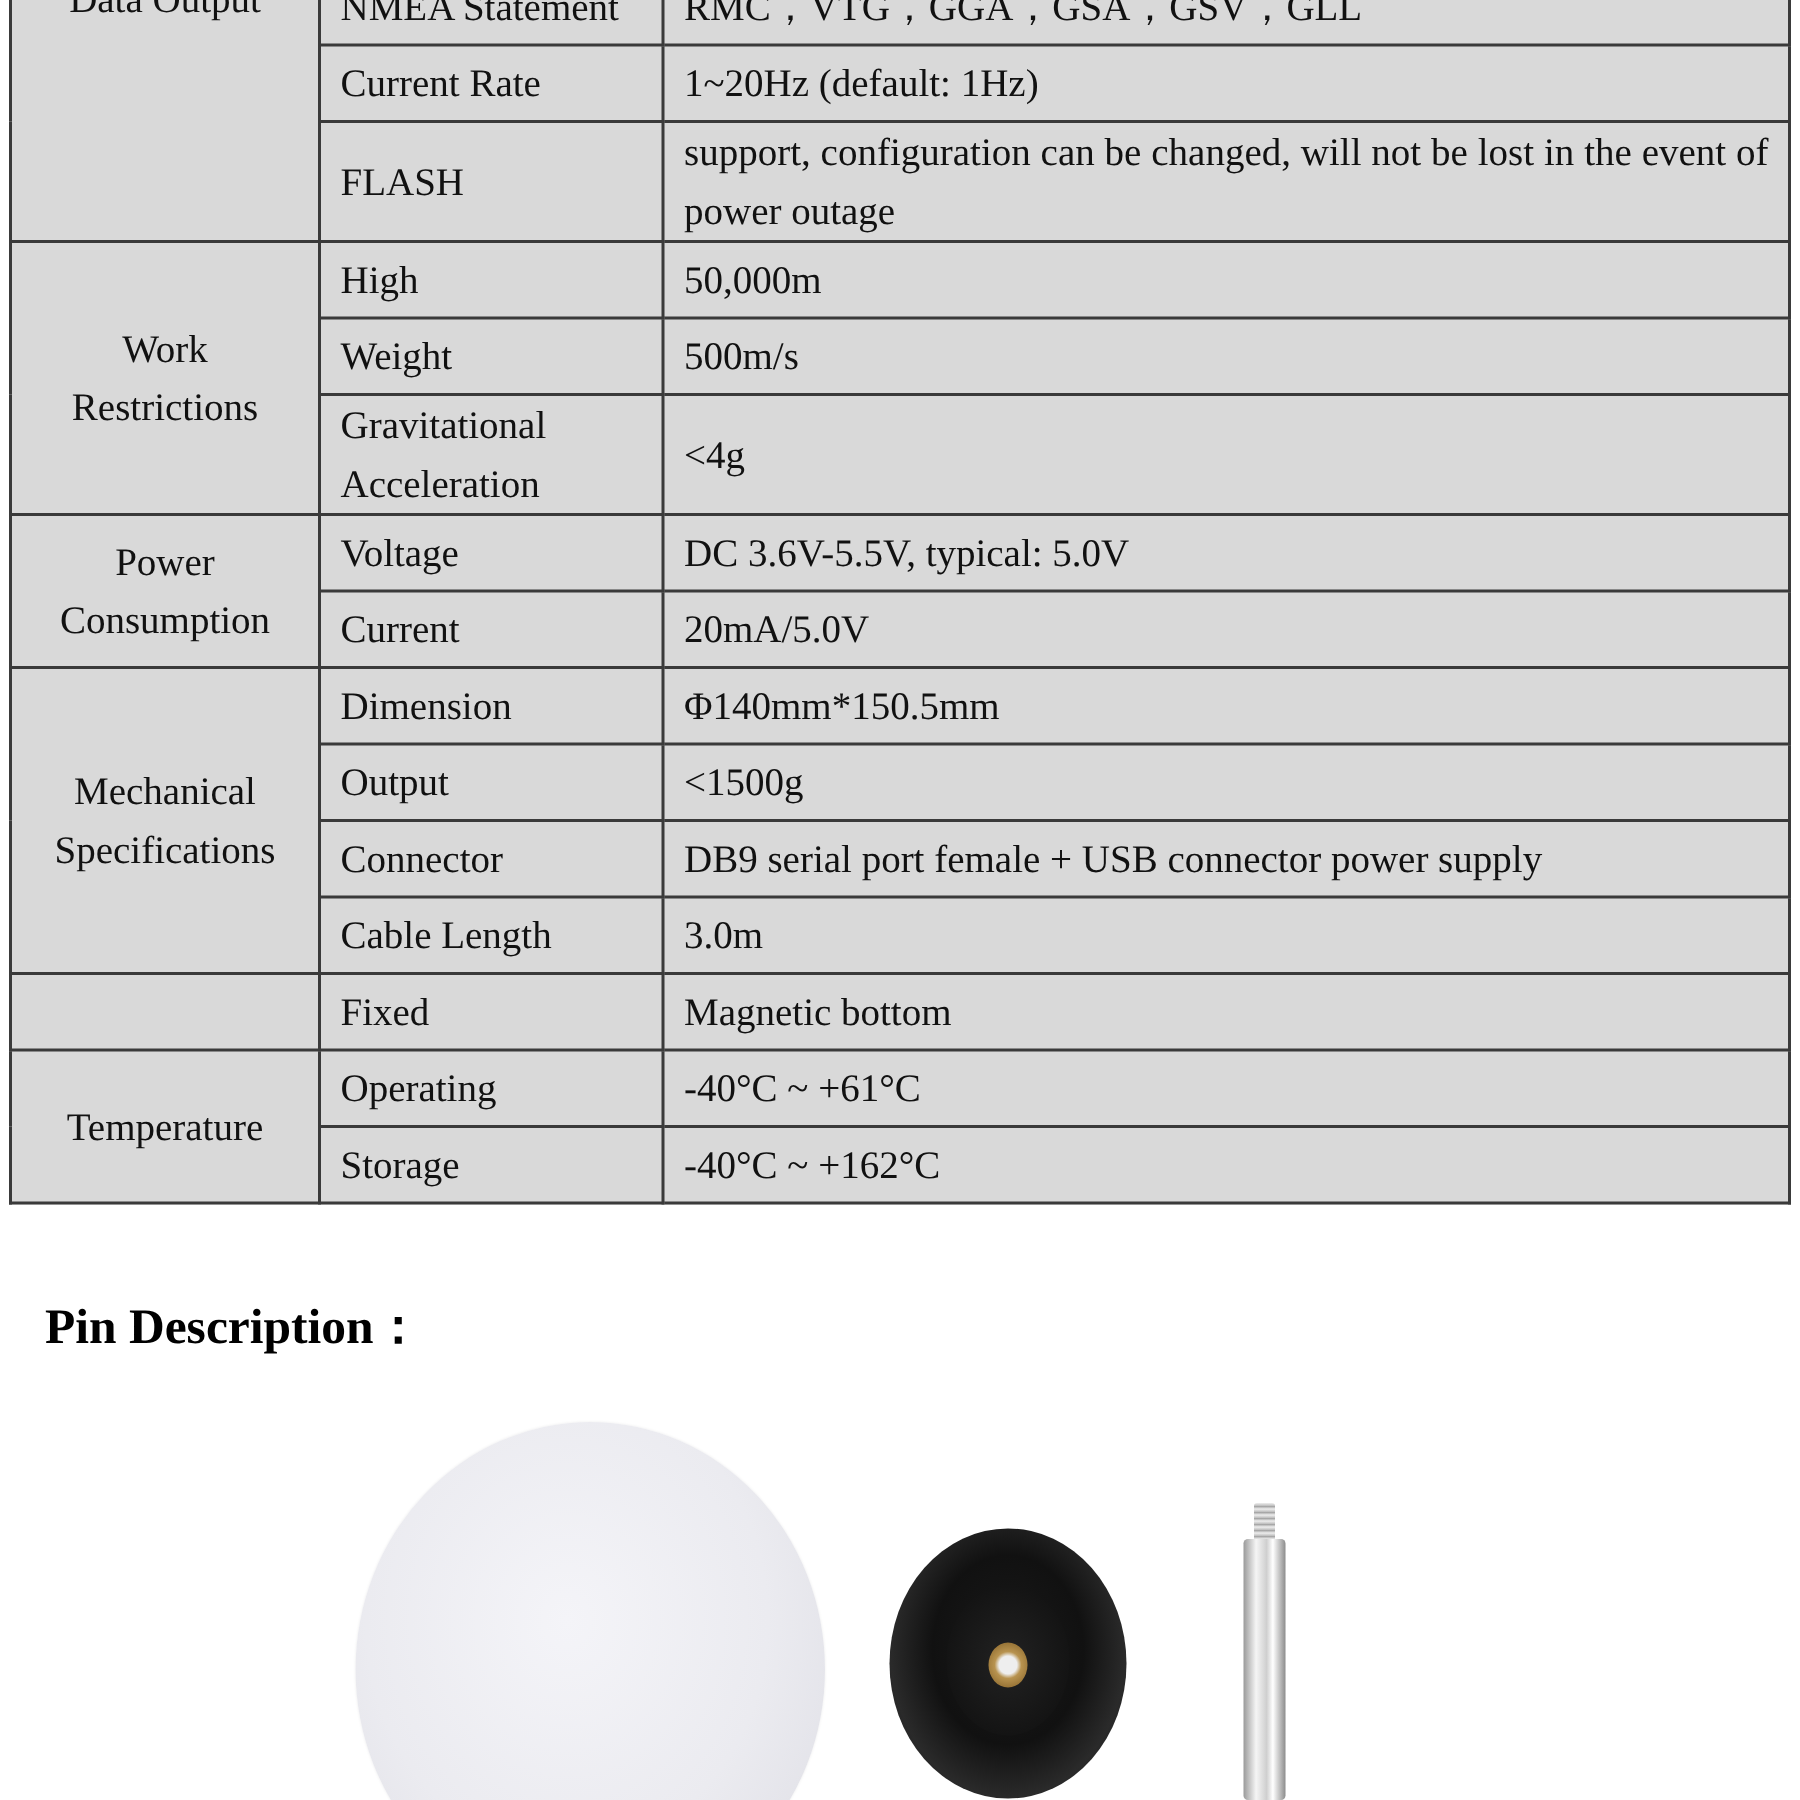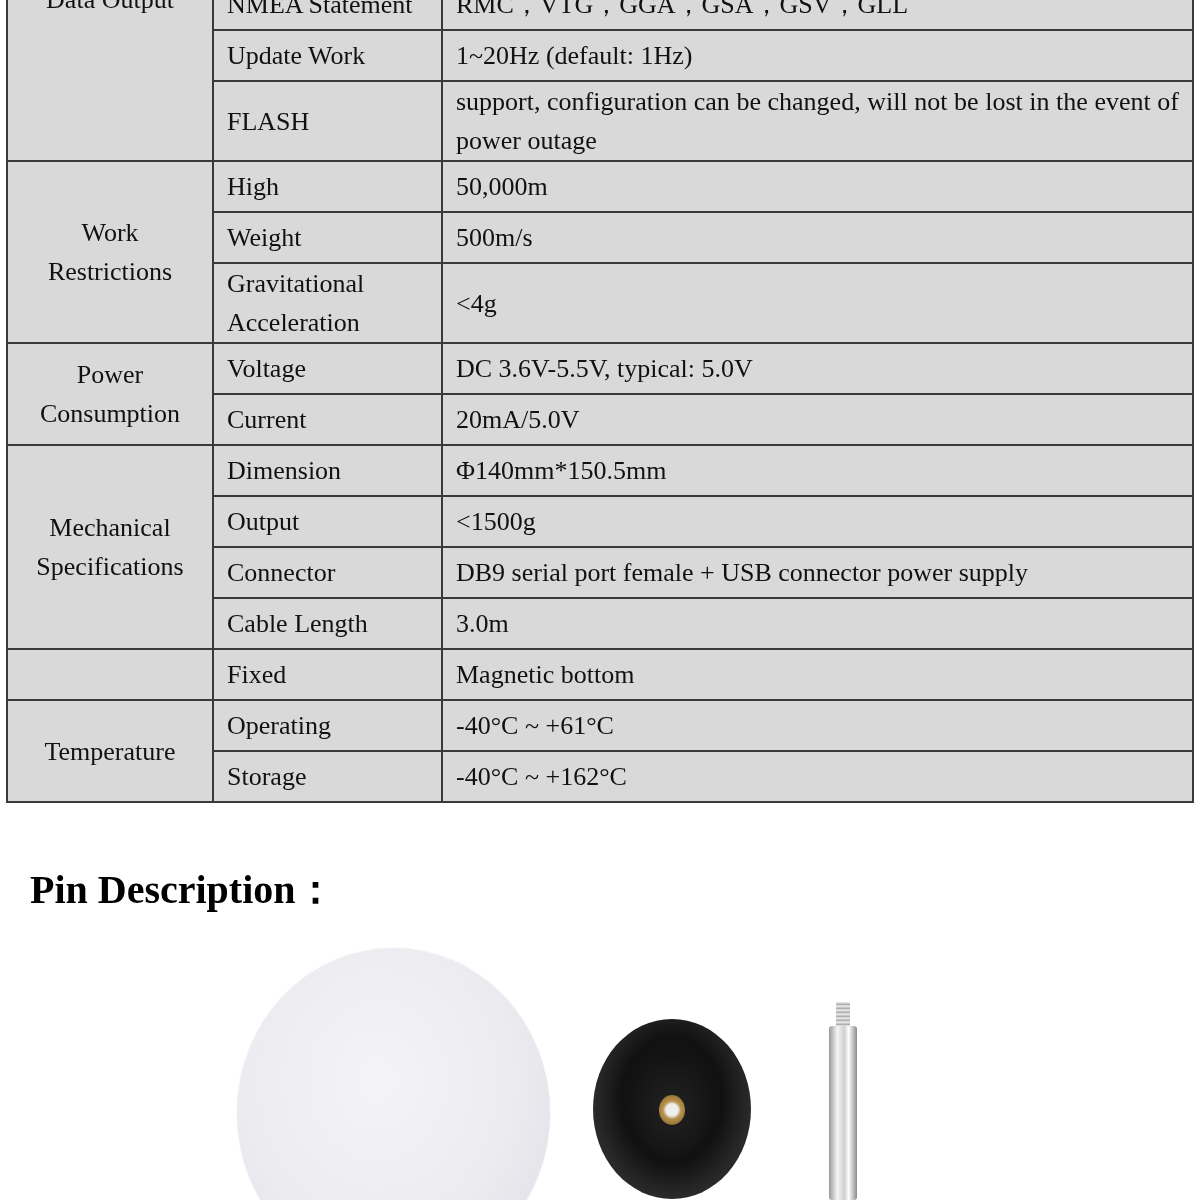--- a/index.html
+++ b/index.html
@@ -28,21 +28,21 @@
   .spec-table td.group { padding-left: 13px; text-align: center; }
   .spec-table td.value.justify { text-align: justify; text-align-last: left; margin-top: 40px; }
   .spec-table tr { height: 51px; }
   .spec-table tr.tall { height: 79px; }
   col.c1 { width: 206px; }
   col.c2 { width: 229px; }
   col.c3 { width: 751px; }
 
   .pin-heading {
     position: absolute; left: 30px; top: 862px;
-    font-size: 40px; font-weight: bold; margin: 0;
+    font-size: 33px; font-weight: bold; margin: 0;
     font-family: "Liberation Serif", serif;
     color: #000;
   }
 
   .photo-area { position: absolute; left: 0; top: 930px; width: 1200px; height: 270px; }
   .dome {
     position: absolute; left: 237px; top: 18px;
     width: 313px; height: 330px; border-radius: 50%;
     background: radial-gradient(ellipse at 45% 40%, #f4f4f8 0%, #ebebf0 55%, #dcdce3 100%);
     box-shadow: 0 0 2px rgba(0,0,0,0.08);
@@ -81,21 +81,21 @@
       <col class="c3">
     </colgroup>
   <tbody>
 
     <tr>
       <td class="group" rowspan="3" style="vertical-align:top;padding-top:0;">Data Output</td>
       <td>NMEA Statement</td>
       <td class="value">RMC，VTG，GGA，GSA，GSV，GLL</td>
     </tr>
     <tr>
-      <td>Update Work</td>
+      <td>Current Rate</td>
       <td class="value">1~20Hz (default: 1Hz)</td>
     </tr>
     <tr class="tall">
       <td>FLASH</td>
       <td class="value justify">support, configuration can be changed, will not be lost in the event of power outage</td>
     </tr>
 
     <tr>
       <td class="group" rowspan="3">Work Restrictions</td>
       <td>High</td>

